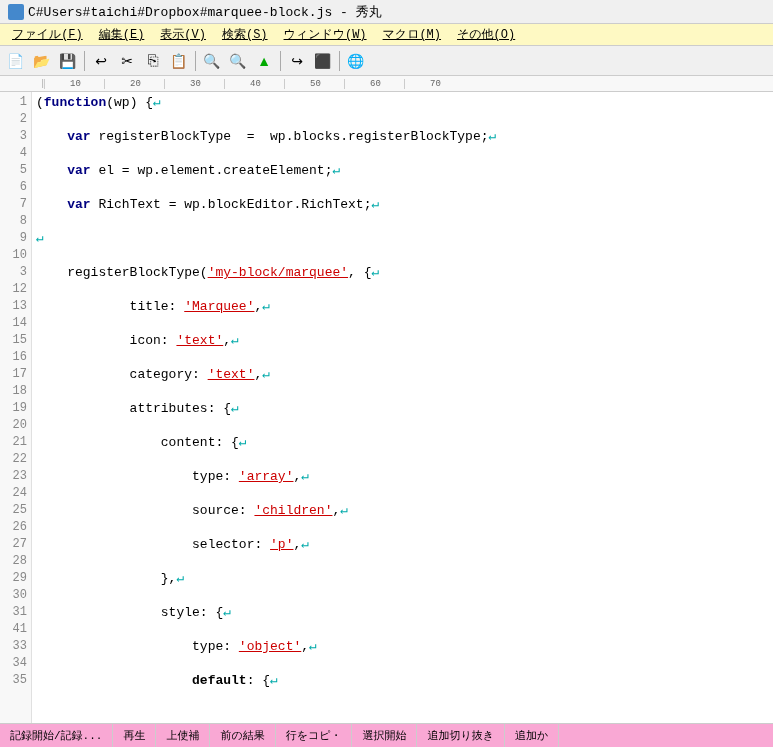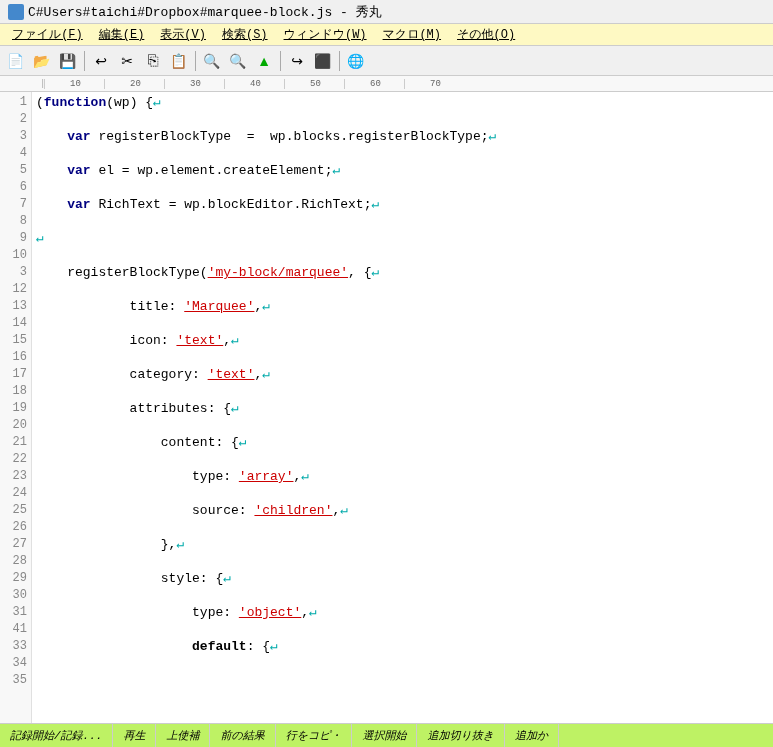--- a/index.html
+++ b/index.html
@@ -127,27 +127,26 @@
       flex: 1;
       padding: 2px 4px;
       overflow: auto;
       font-size: 13px;
       line-height: 17px;
       white-space: pre;
     }
 
     
     #status-bar {
-      background: #bef264;
+      background: #f9a8d4;
       height: 24px;
       display: flex;
       align-items: center;
       border-top: 1px solid #ccc;
       font-size: 11px;
-      font-style: italic;
     }
     .status-item {
       padding: 0 10px;
       border-right: 1px solid #ccc;
       height: 100%;
       display: flex;
       align-items: center;
       cursor: pointer;
       white-space: nowrap;
     }
@@ -258,20 +257,21 @@
 <span class="line">    <span class="kw">var</span> RichText = wp.blockEditor.RichText;<span class="nl">↵</span></span>
 <span class="line"><span class="nl">↵</span></span>
 <span class="line">    registerBlockType(<span class="str">'my-block/marquee'</span>, {<span class="nl">↵</span></span>
 <span class="line">            title: <span class="str">'Marquee'</span>,<span class="nl">↵</span></span>
 <span class="line">            icon: <span class="str">'text'</span>,<span class="nl">↵</span></span>
 <span class="line">            category: <span class="str">'text'</span>,<span class="nl">↵</span></span>
 <span class="line">            attributes: {<span class="nl">↵</span></span>
 <span class="line">                content: {<span class="nl">↵</span></span>
 <span class="line">                    type: <span class="str">'array'</span>,<span class="nl">↵</span></span>
 <span class="line">                    source: <span class="str">'children'</span>,<span class="nl">↵</span></span>
+<span class="line">                    selector: <span class="str">'p'</span>,<span class="nl">↵</span></span>
 <span class="line">                },<span class="nl">↵</span></span>
 <span class="line">                style: {<span class="nl">↵</span></span>
 <span class="line">                    type: <span class="str">'object'</span>,<span class="nl">↵</span></span>
 <span class="line">                    <b>default</b>: {<span class="nl">↵</span></span>
 
 
 
 
 
 

